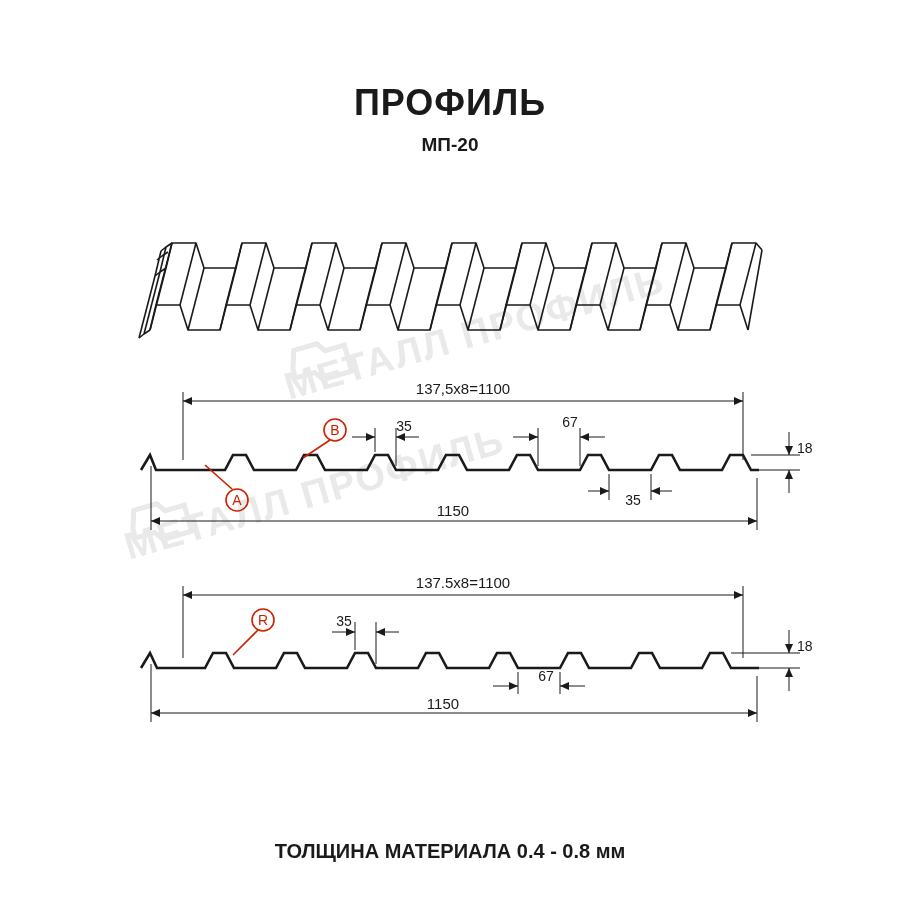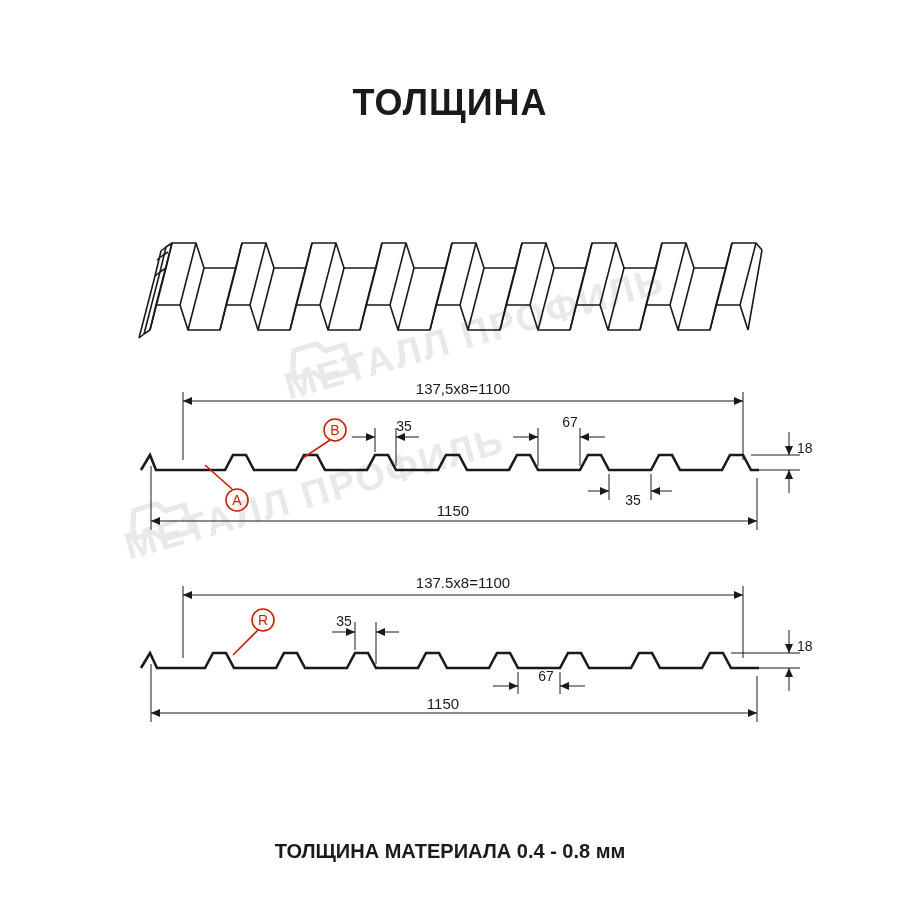--- a/index.html
+++ b/index.html
@@ -64,21 +64,22 @@
     white-space: nowrap;
   }
   .wm1 { top: 312px; left: 278px; }
   .wm2 { top: 472px; left: 118px; }
 </style>
 </head>
 <body>
 
 <div class="page">
 
-  <div class="title">ТОЛЩИНА</div>
+  <div class="title">ПРОФИЛЬ</div>
+  <div class="subtitle">МП-20</div>
 
   <div class="wm wm1">МЕТАЛЛ ПРОФИЛЬ</div>
   <div class="wm wm2">МЕТАЛЛ ПРОФИЛЬ</div>
 
   <svg class="svg-layer" width="900" height="900" viewBox="0 0 900 900">
     <defs>
       <marker id="ar" markerWidth="9" markerHeight="8" refX="9" refY="4" orient="auto">
         <path d="M0,0 L9,4 L0,8 z" fill="#1a1a1a"></path>
       </marker>
       <marker id="arS" markerWidth="9" markerHeight="8" refX="0" refY="4" orient="auto">

